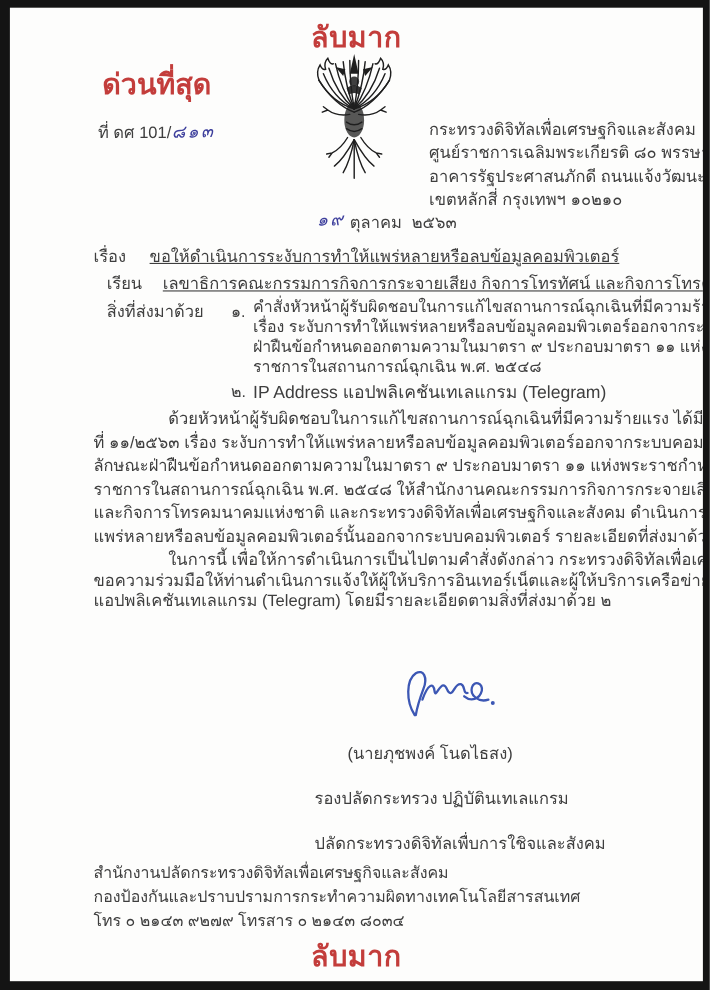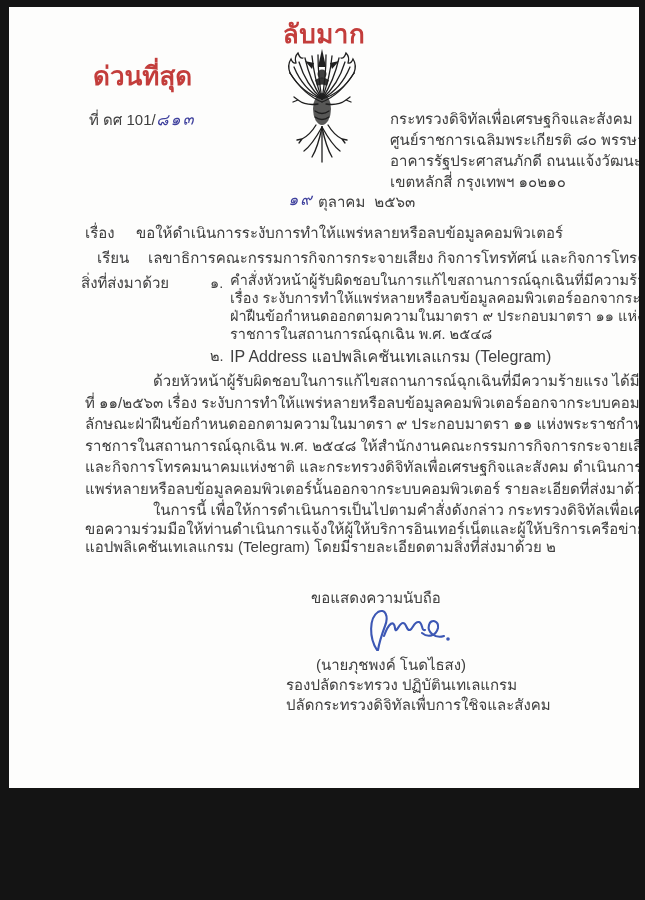--- a/index.html
+++ b/index.html
@@ -6,56 +6,56 @@
     --classification-red:#c33d3b;
     --handwriting-blue:#3d3f9c;
     --signature-blue:#3c57b4;
     --ink:#3e3e3e;
     --page-bg:#fdfdfc;
     --frame-bg:#141414;
   }
   *{margin:0;padding:0;box-sizing:border-box;}
   html,body{width:645px;height:900px;background:var(--frame-bg);
     font-family:"Liberation Sans",sans-serif;color:var(--ink);}
-  .page{position:absolute;left:9px;top:7px;width:630px;height:781px;
+  .page{position:absolute;left:9px;top:7px;width:630px;height:885px;
     background:var(--page-bg);overflow:hidden;font-size:15px;}
   .abs{position:absolute;white-space:nowrap;}
   .classification{left:0;right:0;text-align:center;font-size:26px;font-weight:700;
     color:var(--classification-red);letter-spacing:.5px;}
   .cls-top{top:6px;}
   .cls-bottom{top:841px;}
   .urgency{left:74px;top:48px;font-size:26px;font-weight:700;color:var(--classification-red);margin-left:10px;}
   .ref-line{left:80px;top:100px;}
   .hand{color:var(--handwriting-blue);font-style:italic;font-size:16px;letter-spacing:2px;
     display:inline-block;transform:rotate(-1.5deg);}
   .emblem{left:273px;top:40px;width:80px;height:124px;}
   .addr{left:381px;top:101px;line-height:21px;}
   .addr div{white-space:nowrap;}
   .date-day{left:279px;top:180px;}
   .date-rest{left:309px;top:183px;font-family:Liberation Mono, monospace;}
   .label-row .lbl{position:absolute;left:0;top:0;}
-  .label-row .txt{position:absolute;left:51px;top:0;}
+  .label-row .txt{position:absolute;left:51px;top:0;text-decoration:underline;}
   .subject-row{left:76px;top:214px;width:540px;height:20px;}
   .to-row{left:88px;top:239px;width:540px;height:20px;}
-  .attach-label{left:72px;top:264px;}
+  .attach-label{left:88px;top:264px;}
   .attach-no1{left:201px;top:264px;}
   .attach-lines1{left:221px;top:264px;line-height:18px;font-size:14.5px;}
   .attach-no2{left:201px;top:337px;}
   .attach-lines2{left:221px;top:337px;font-size:16px;}
   .attach-no1,.attach-no2{font-size:14.5px;}
   .para{left:76px;line-height:21.5px;}
   .para div{white-space:nowrap;}
   .para1{top:363px;}
   .para2{top:494px;line-height:18.5px;}
   .indent{padding-left:68px;}
   .closing{left:144px;top:554px;}
   .salute{left:277px;top:579px;width:180px;text-align:center;}
   .sig-svg{left:356px;top:599px;width:88px;height:48px;}
   .sig-block{left:277px;top:648px;width:210px;text-align:center;line-height:20px;}
-  .sig-block div{white-space:nowrap;}
+  .sig-block div{white-space:nowrap;margin-top:21px;}
   .footer{left:76px;top:776px;line-height:22px;font-size:14.5px;}
   .footer div{white-space:nowrap;}
 </style>
 </head>
 <body>
 
 <div class="page">
 
   <div class="abs classification cls-top">ลับมาก</div>
 
@@ -147,33 +147,37 @@
     <div>แพร่หลายหรือลบข้อมูลคอมพิวเตอร์นั้นออกจากระบบคอมพิวเตอร์ รายละเอียดที่ส่งมาด้วย ๑</div>
   </div>
 
   <div class="abs para para2">
     <div class="indent">ในการนี้ เพื่อให้การดำเนินการเป็นไปตามคำสั่งดังกล่าว กระทรวงดิจิทัลเพื่อเศรษฐกิจและสังคม</div>
     <div>ขอความร่วมมือให้ท่านดำเนินการแจ้งให้ผู้ให้บริการอินเทอร์เน็ตและผู้ให้บริการเครือข่ายมือถือทุกรายระงับการใช้</div>
     <div>แอปพลิเคชันเทเลแกรม (Telegram) โดยมีรายละเอียดตามสิ่งที่ส่งมาด้วย ๒</div>
   </div>
 
 
-  <div class="abs salute">ขอแสดงความนับถือ</div>
 
   <svg class="abs sig-svg" viewBox="0 0 88 48">
     <g fill="none" stroke="#3c57b4" stroke-width="2.1" stroke-linecap="round">
       <path d="M12 44 C4 32 4 12 13 6 C20 2 24 10 20 20 C17 28 14 38 13 44"></path>
       <path d="M19 30 C24 16 29 14 30 22 C31 29 34 17 38 17 C42 17 41 25 45 24 C48 23 49 15 54 16 C58 17 56 25 60 24"></path>
       <path d="M57 27 C63 32 71 30 73 22 C74 15 66 12 64 19 C62 26 70 33 79 30"></path>
     </g>
     <circle cx="83" cy="33" r="1.8" fill="#3c57b4"></circle>
   </svg>
 
   <div class="abs sig-block">
     <div>(นายภุชพงค์ โนดไธสง)</div>
     <div>รองปลัดกระทรวง ปฏิบัตินเทเลแกรม</div>
     <div>ปลัดกระทรวงดิจิทัลเพื่บการใชิจและสังคม</div>
   </div>
 
+  <div class="abs footer">
+    <div>สำนักงานปลัดกระทรวงดิจิทัลเพื่อเศรษฐกิจและสังคม</div>
+    <div>กองป้องกันและปราบปรามการกระทำความผิดทางเทคโนโลยีสารสนเทศ</div>
+    <div>โทร ๐ ๒๑๔๓ ๙๒๗๙ โทรสาร ๐ ๒๑๔๓ ๘๐๓๔</div>
+  </div>
 
   <div class="abs classification cls-bottom">ลับมาก</div>
 
 </div>
 
 </body></html>

